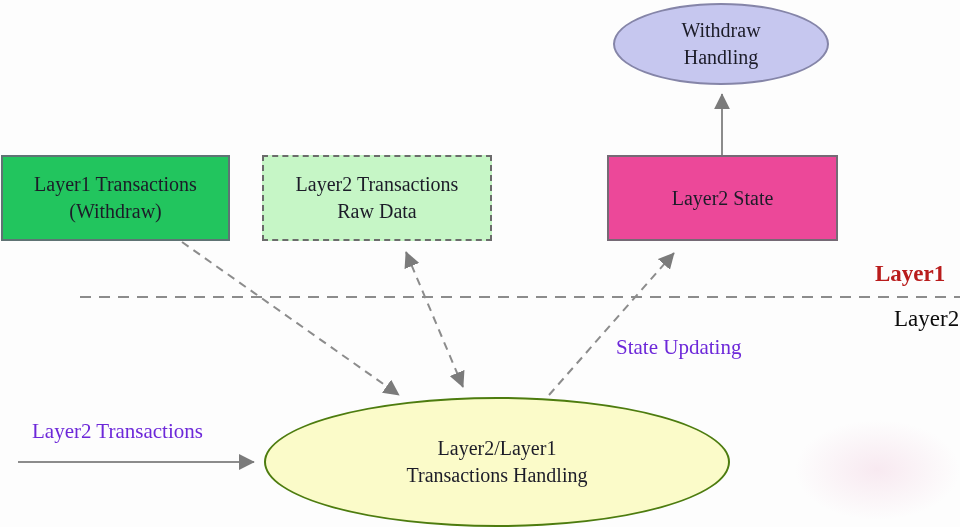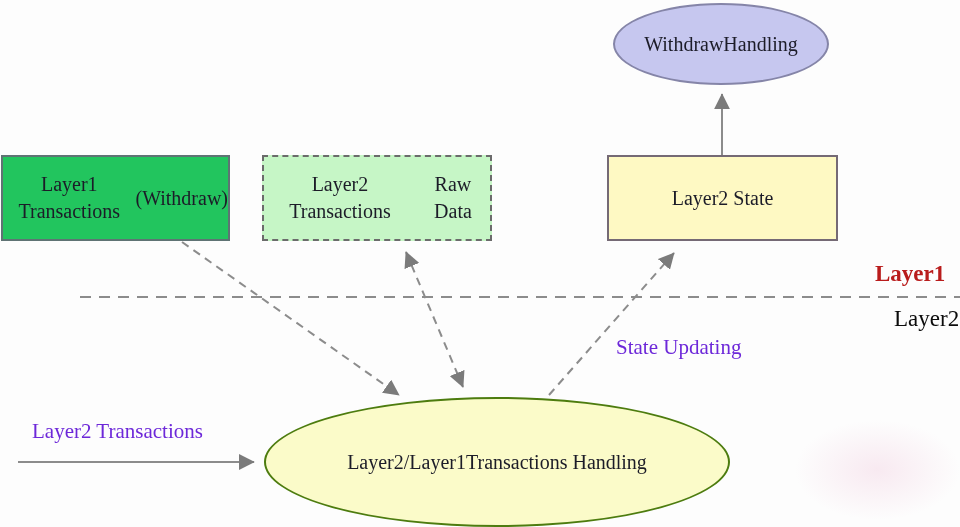--- a/index.html
+++ b/index.html
@@ -8,35 +8,35 @@
     width: 960px;
     height: 527px;
     background: #fdfdfd;
     overflow: hidden;
     font-family: "Liberation Serif", "DejaVu Serif", serif;
   }
   .node {
     position: absolute;
     box-sizing: border-box;
     display: flex;
-    flex-direction: row;
+    flex-direction: column;
     align-items: center;
     justify-content: center;
     text-align: center;
     color: #1c1c28;
     font-size: 20px;
     line-height: 1.33;
     z-index: 2;
   }
   .ellipse { border-radius: 50%; }
 
   #node-withdraw      { left: 613px; top: 3px;   width: 216px; height: 82px;  background: #c6c7ef; border: 2px solid #8585a8; }
   #node-layer1-tx     { left: 1px;   top: 155px; width: 229px; height: 86px;  background: #22c55e; border: 2px solid #5f7374; }
   #node-layer2-raw    { left: 262px; top: 155px; width: 230px; height: 86px;  background: #c6f6c6; border: 2px dashed #6b6b6b; }
-  #node-layer2-state  { left: 607px; top: 155px; width: 231px; height: 86px;  background: #fef9c3; border: 2px solid #756a75; }
+  #node-layer2-state  { left: 607px; top: 155px; width: 231px; height: 86px;  background: #ec4899; border: 2px solid #756a75; }
   #node-handling      { left: 264px; top: 397px; width: 466px; height: 130px; background: #fbfbc9; border: 2px solid #4d7c0f; text-align: center; }
 
   .float-label {
     position: absolute;
     z-index: 2;
     white-space: nowrap;
     color: #6d28d9;
     font-size: 21px;
   }
   #label-layer1 { left: 875px; top: 261px; font-weight: bold; font-size: 23px; color: #b91c1c; }

